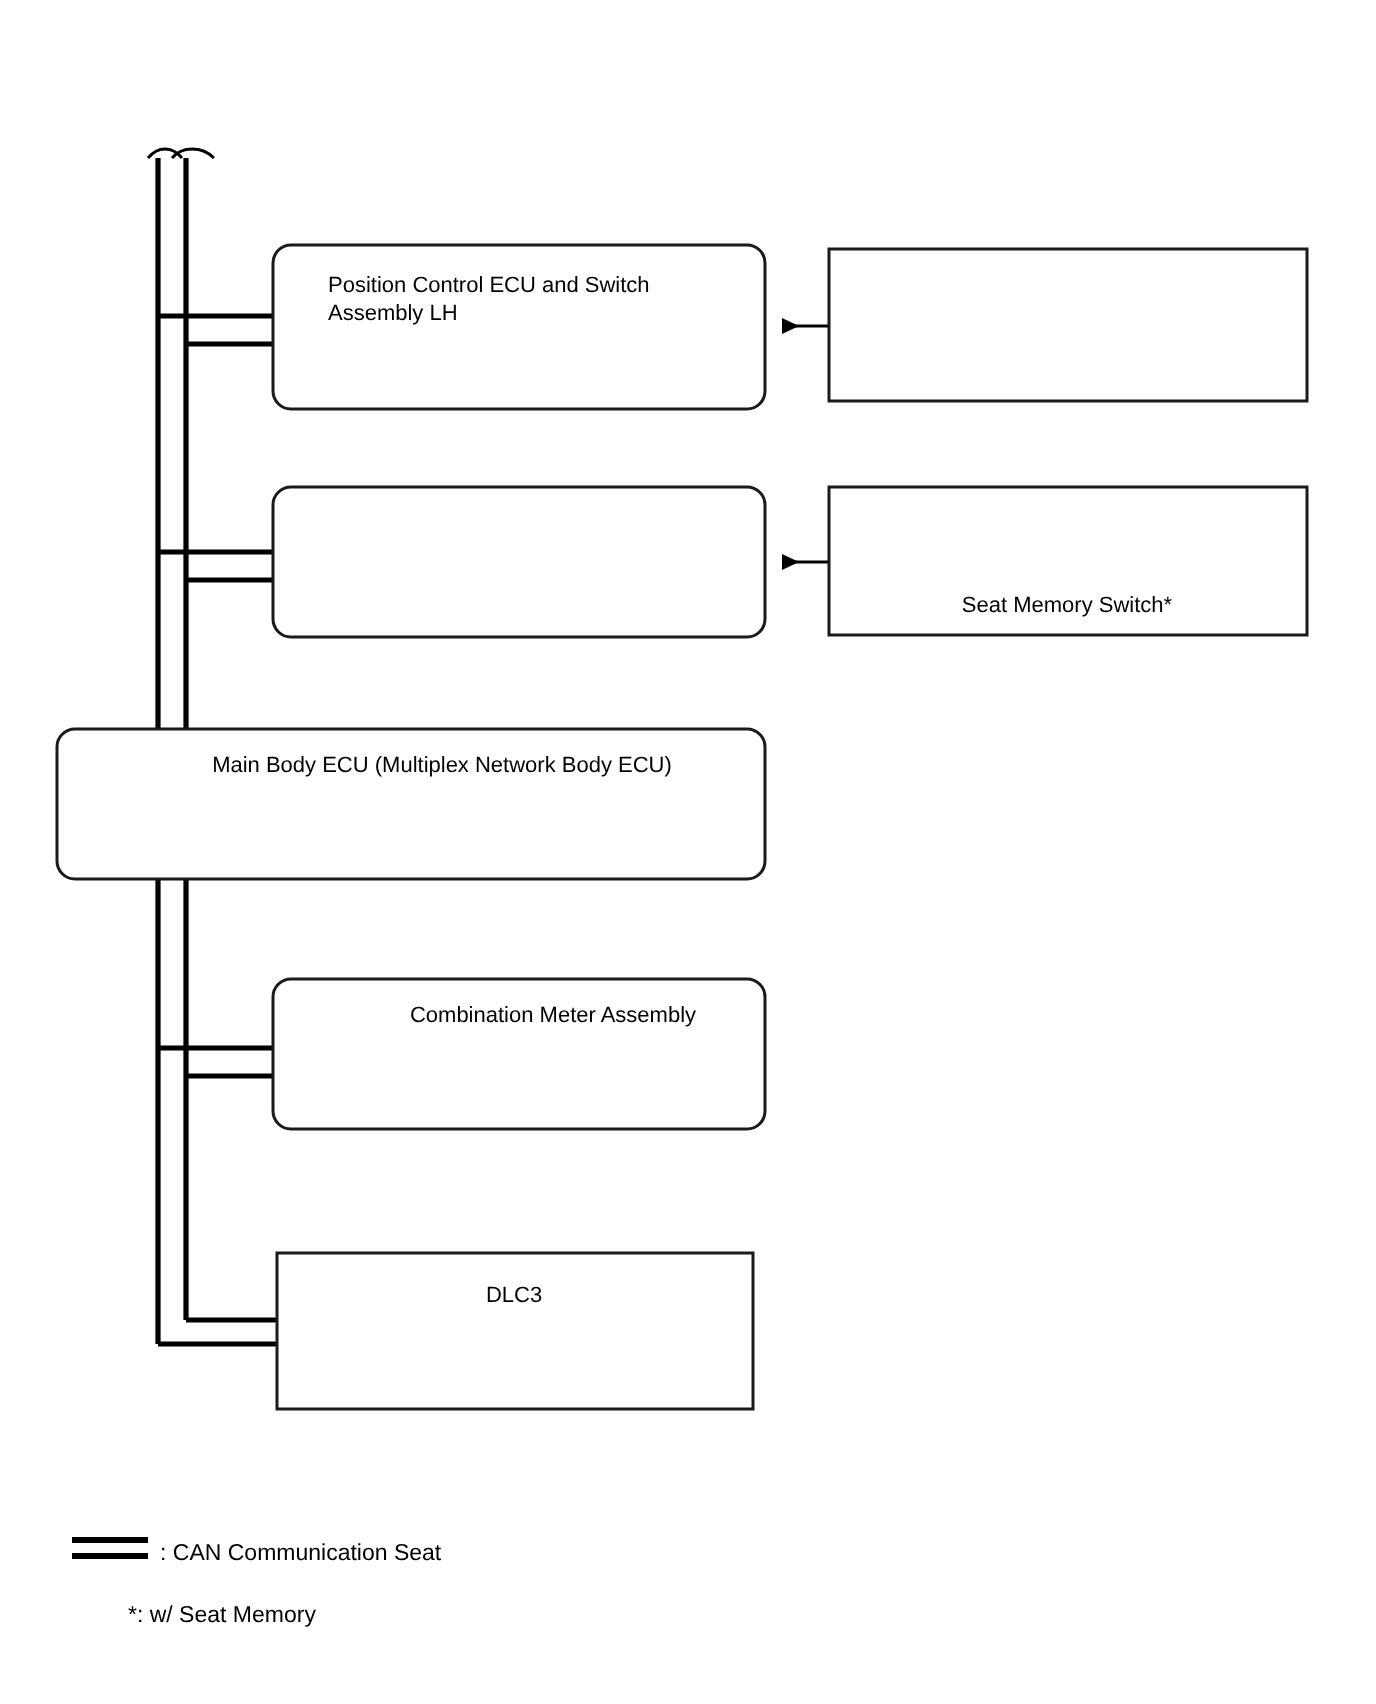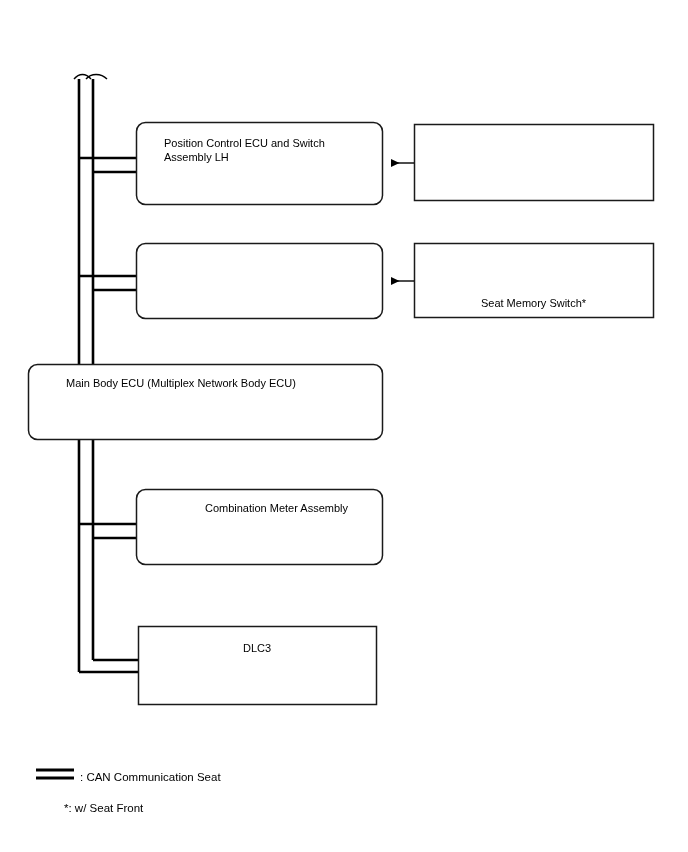--- a/index.html
+++ b/index.html
@@ -97,39 +97,39 @@
 
     <line x1="414" y1="163" x2="391" y2="163" stroke="#000" stroke-width="1.4" marker-end="url(#arrow-left)"></line>
 
     <line x1="414" y1="281" x2="391" y2="281" stroke="#000" stroke-width="1.4" marker-end="url(#arrow-left)"></line>
   </svg>
 
   <div class="node-label" style="left:164px;top:136px;width:215px;">Position Control ECU and Switch
 Assembly LH</div>
 
 
-  <div class="node-label" style="left:66px;top:376px;width:310px;">Main Body ECU (Multiplex Network Body ECU)</div>
+  <div class="node-label" style="left:66px;top:376px;width:310px;text-align:center;">Main Body ECU (Multiplex Network Body ECU)</div>
 
   <div class="node-label" style="left:174px;top:501px;width:205px;text-align:center;">Combination Meter Assembly</div>
 
   <div class="node-label" style="left:138px;top:641px;width:238px;text-align:center;">DLC3</div>
 
 
   <div class="node-label" style="left:414px;top:256px;width:239px;text-align:center;margin-top:40px;">Seat Memory Switch*</div>
 
   <svg class="layer" viewBox="0 0 688 852" preserveAspectRatio="none">
     <g stroke="#000" stroke-width="3">
       <line x1="36" y1="770" x2="74" y2="770"></line>
       <line x1="36" y1="778" x2="74" y2="778"></line>
     </g>
   </svg>
 
   <div class="legend-text" style="left:80px;top:770px;">: CAN Communication Seat</div>
 
-  <div class="legend-text" style="left:64px;top:801px;">*: w/ Seat Front</div>
+  <div class="legend-text" style="left:64px;top:801px;">*: w/ Seat Memory</div>
 
   <div class="hitbox" style="left:136px;top:122px;width:247px;height:83px;"></div>
   <div class="hitbox" style="left:136px;top:243px;width:247px;height:76px;"></div>
   <div class="hitbox" style="left:28px;top:364px;width:355px;height:76px;"></div>
   <div class="hitbox" style="left:136px;top:489px;width:247px;height:76px;"></div>
   <div class="hitbox" style="left:138px;top:626px;width:239px;height:79px;"></div>
   <div class="hitbox" style="left:414px;top:124px;width:240px;height:77px;"></div>
   <div class="hitbox" style="left:414px;top:243px;width:240px;height:75px;"></div>
 
 </div>

